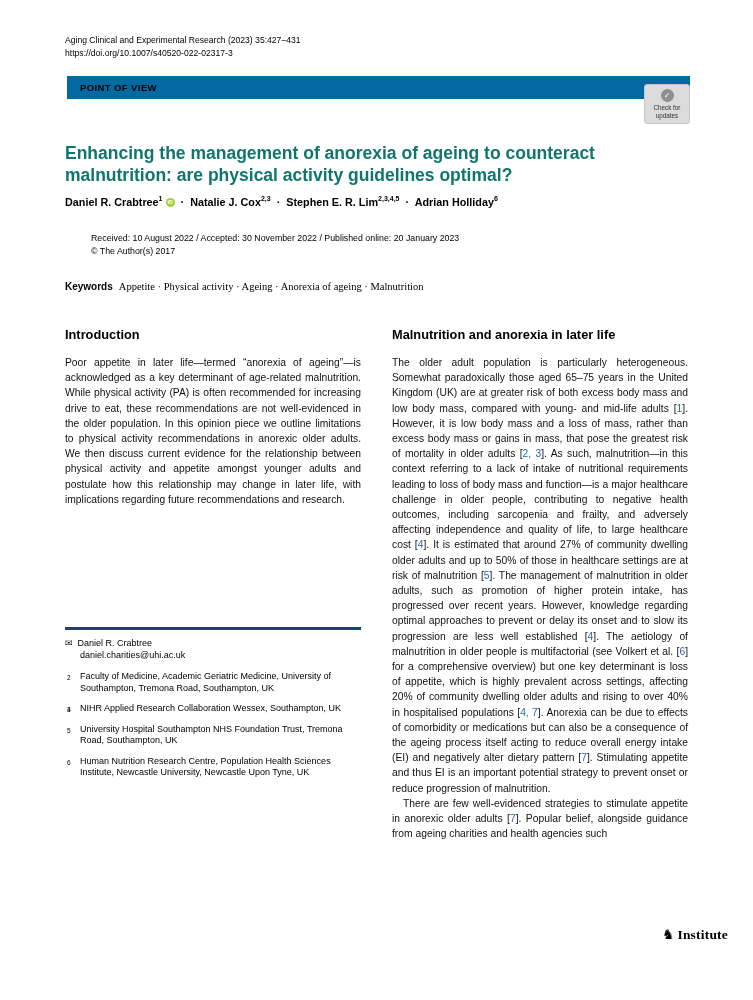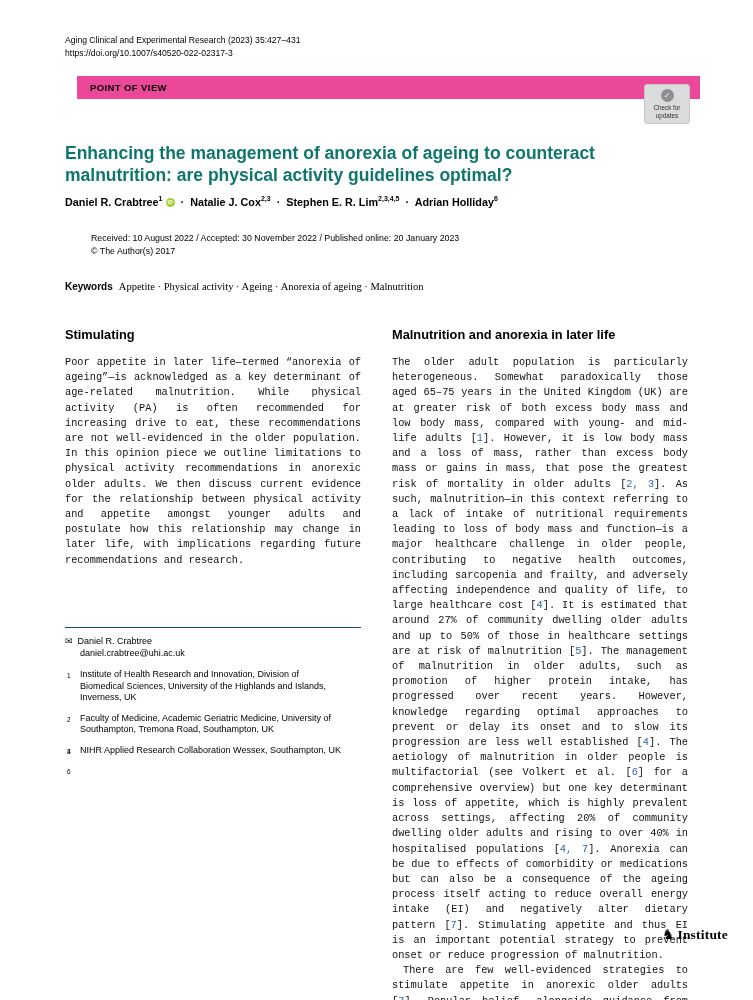--- a/index.html
+++ b/index.html
@@ -1,21 +1,21 @@
 <!DOCTYPE html>
 <html><head>
 <meta charset="utf-8">
 <style>
   html,body{margin:0;padding:0;background:#ffffff;}
   .page{position:relative;width:753px;height:1000px;background:#ffffff;overflow:hidden;color:#111;padding-left:38px;}
 
   .journal-header{position:absolute;left:65px;top:34px;font-family:"Liberation Sans",sans-serif;font-size:8.6px;line-height:12.5px;color:#000;}
   .doi{color:#000;text-decoration:none;}
 
-  .banner{position:absolute;left:77px;top:76px;width:623px;height:23px;background:#ec4899;font-family:"Liberation Sans",sans-serif;font-weight:bold;font-size:9.5px;letter-spacing:0.4px;line-height:23px;padding-left:13px;box-sizing:border-box;color:#000;}
+  .banner{position:absolute;left:67px;top:76px;width:623px;height:23px;background:#0369a1;font-family:"Liberation Sans",sans-serif;font-weight:bold;font-size:9.5px;letter-spacing:0.4px;line-height:23px;padding-left:13px;box-sizing:border-box;color:#000;}
 
   .check-badge{position:absolute;left:644px;top:84px;width:46px;background:#dbdbdb;border:1px solid #c6c6c6;border-radius:3px;padding:4px 2px 4px;text-align:center;box-sizing:border-box;cursor:pointer;}
   .check-circle{width:13px;height:13px;border-radius:50%;background:#8e8e8e;color:#fff;font-size:8px;line-height:13px;margin:0 auto 2px;font-family:"Liberation Sans",sans-serif;}
   .check-text{font-family:"Liberation Sans",sans-serif;font-size:6.3px;line-height:7.5px;color:#2f2f2f;}
 
   .title{position:absolute;left:65px;top:130px;width:623px;font-family:"Liberation Sans",sans-serif;font-weight:bold;font-size:17.5px;line-height:22.5px;color:#0f766e;}
 
   .authors{position:absolute;left:65px;top:195px;width:623px;font-family:"Liberation Sans",sans-serif;font-weight:bold;font-size:10.8px;color:#000;}
   .authors sup{font-size:7px;}
   .sep{margin:0 3px;font-weight:bold;}
@@ -23,27 +23,27 @@
 
   .meta{position:absolute;left:65px;top:232px;font-family:"Liberation Sans",sans-serif;font-size:8.8px;line-height:13px;color:#000;margin-left:26px;}
 
   .keywords{position:absolute;left:65px;top:281px;width:623px;font-family:"Liberation Serif",serif;font-size:10.5px;color:#000;}
   .kw-label{font-family:"Liberation Sans",sans-serif;font-weight:bold;font-size:10px;margin-right:6px;}
 
   .col{position:absolute;top:327px;width:296px;}
   .col-left{left:65px;}
   .col-right{left:392px;}
   h2.sec{font-family:"Liberation Sans",sans-serif;font-weight:bold;font-size:12.8px;color:#000;margin:0 0 13px 0;}
-  .body-text{font-family:Liberation Mono, monospace;font-size:10.3px;line-height:15.2px;text-align:justify;color:#111;margin:0;}
+  .body-text{font-family:Liberation Sans, sans-serif;font-size:10.3px;line-height:15.2px;text-align:justify;color:#111;margin:0;}
   .body-text.indent{text-indent:11px;}
   .cite{color:#2b66ad;cursor:pointer;}
   .cite::before{content:"[";color:#111;}
   .cite::after{content:"]";color:#111;}
 
-  .footnotes{position:absolute;left:65px;top:627px;width:296px;border-top:1px solid #0c4a6e;padding-top:8px;font-family:"Liberation Sans",sans-serif;font-size:9px;line-height:11.5px;color:#000;}
+  .footnotes{position:absolute;left:65px;top:627px;width:296px;border-top:3px solid #0c4a6e;padding-top:8px;font-family:"Liberation Sans",sans-serif;font-size:9px;line-height:11.5px;color:#000;}
   .correspondence{margin-bottom:10px;}
   .mail-icon{margin-right:5px;font-size:9px;}
   .corr-email{padding-left:15px;}
   .affil{position:relative;padding-left:15px;width:278px;margin-bottom:9px;box-sizing:border-box;}
   .affil sup{position:absolute;left:2px;top:1px;font-size:6.5px;}
 
   .publisher{position:absolute;right:63px;top:927px;display:flex;align-items:center;color:#000;}
   .pub-glyph{font-size:14px;margin-right:3px;line-height:14px;}
   .pub-name{font-family:"Liberation Serif",serif;font-size:13.5px;font-weight:bold;letter-spacing:0.2px;}
 </style>
@@ -79,40 +79,40 @@
   <div class="meta">
     <div>Received: 10 August 2022 / Accepted: 30 November 2022 / Published online: 20 January 2023</div>
     <div>© The Author(s) 2017</div>
   </div>
 
   <div class="keywords">
     <span class="kw-label">Keywords</span><span>Appetite · Physical activity · Ageing · Anorexia of ageing · Malnutrition</span>
   </div>
 
   <div class="col col-left">
-    <h2 class="sec">Stimulating</h2>
+    <h2 class="sec">Introduction</h2>
     <p class="body-text">Poor appetite in later life—termed “anorexia of ageing”—is acknowledged as a key determinant of age-related malnutrition. While physical activity (PA) is often recommended for increasing drive to eat, these recommendations are not well-evidenced in the older population. In this opinion piece we outline limitations to physical activity recommendations in anorexic older adults. We then discuss current evidence for the relationship between physical activity and appetite amongst younger adults and postulate how this relationship may change in later life, with implications regarding future recommendations and research.</p>
   </div>
 
   <div class="col col-right">
     <h2 class="sec">Malnutrition and anorexia in later life</h2>
     <p class="body-text"><span>The older adult population is particularly heterogeneous. Somewhat paradoxically those aged 65–75 years in the United Kingdom (UK) are at greater risk of both excess body mass and low body mass, compared with young- and mid-life adults </span><span class="cite">1</span><span>. However, it is low body mass and a loss of mass, rather than excess body mass or gains in mass, that pose the greatest risk of mortality in older adults </span><span class="cite">2, 3</span><span>. As such, malnutrition—in this context referring to a lack of intake of nutritional requirements leading to loss of body mass and function—is a major healthcare challenge in older people, contributing to negative health outcomes, including sarcopenia and frailty, and adversely affecting independence and quality of life, to large healthcare cost </span><span class="cite">4</span><span>. It is estimated that around 27% of community dwelling older adults and up to 50% of those in healthcare settings are at risk of malnutrition </span><span class="cite">5</span><span>. The management of malnutrition in older adults, such as promotion of higher protein intake, has progressed over recent years. However, knowledge regarding optimal approaches to prevent or delay its onset and to slow its progression are less well established </span><span class="cite">4</span><span>. The aetiology of malnutrition in older people is multifactorial (see Volkert et al. </span><span class="cite">6</span><span> for a comprehensive overview) but one key determinant is loss of appetite, which is highly prevalent across settings, affecting 20% of community dwelling older adults and rising to over 40% in hospitalised populations </span><span class="cite">4, 7</span><span>. Anorexia can be due to effects of comorbidity or medications but can also be a consequence of the ageing process itself acting to reduce overall energy intake (EI) and negatively alter dietary pattern </span><span class="cite">7</span><span>. Stimulating appetite and thus EI is an important potential strategy to prevent onset or reduce progression of malnutrition.</span></p>
     <p class="body-text indent"><span>There are few well-evidenced strategies to stimulate appetite in anorexic older adults </span><span class="cite">7</span><span>. Popular belief, alongside guidance from ageing charities and health agencies such</span></p>
   </div>
 
   <div class="footnotes">
     <div class="correspondence">
       <span class="mail-icon">✉</span><span>Daniel R. Crabtree</span>
-      <div class="corr-email">daniel.crabtree@uhi.ac.uk</div>
+      <div class="corr-email">daniel.charities@uhi.ac.uk</div>
     </div>
-    <div class="affil"><sup>1</sup><span>Institute of Health Research and Innovation, Division of Biomedical Sciences, University of the Highlands and Islands, Inverness, UK</span></div>
     <div class="affil"><sup>2</sup><span>Faculty of Medicine, Academic Geriatric Medicine, University of Southampton, Tremona Road, Southampton, UK</span></div>
     <div class="affil"><sup>3</sup></div>
     <div class="affil"><sup>4</sup><span>NIHR Applied Research Collaboration Wessex, Southampton, UK</span></div>
-    <div class="affil"><sup>6</sup></div>
+    <div class="affil"><sup>5</sup><span>University Hospital Southampton NHS Foundation Trust, Tremona Road, Southampton, UK</span></div>
+    <div class="affil"><sup>6</sup><span>Human Nutrition Research Centre, Population Health Sciences Institute, Newcastle University, Newcastle Upon Tyne, UK</span></div>
   </div>
 
   <div class="publisher">
     <span class="pub-glyph">♞</span>
     <span class="pub-name">Institute</span>
   </div>
 
 </div>
 
 </body></html>

